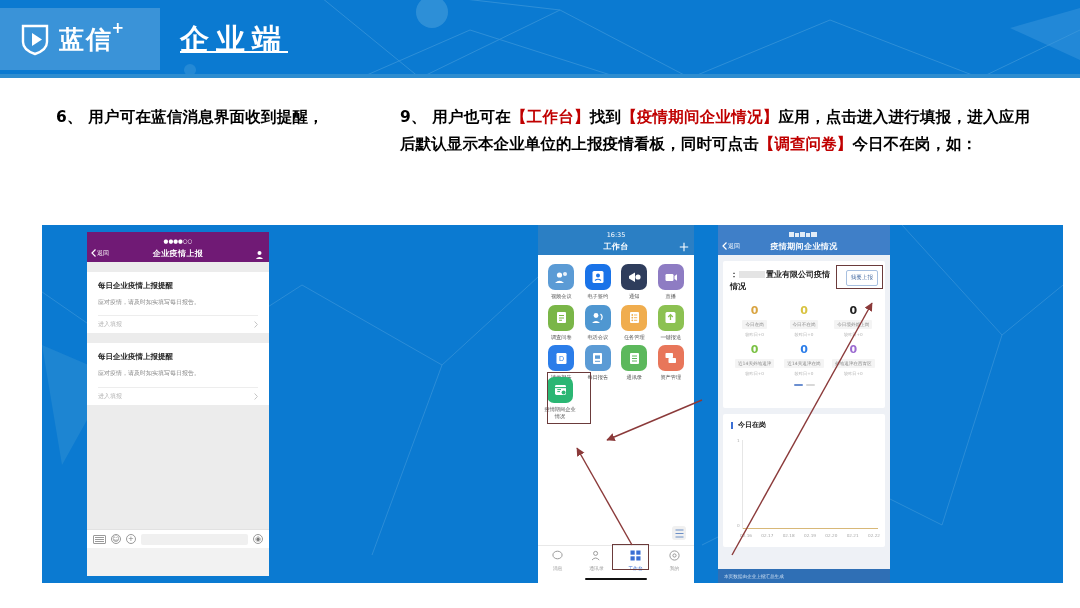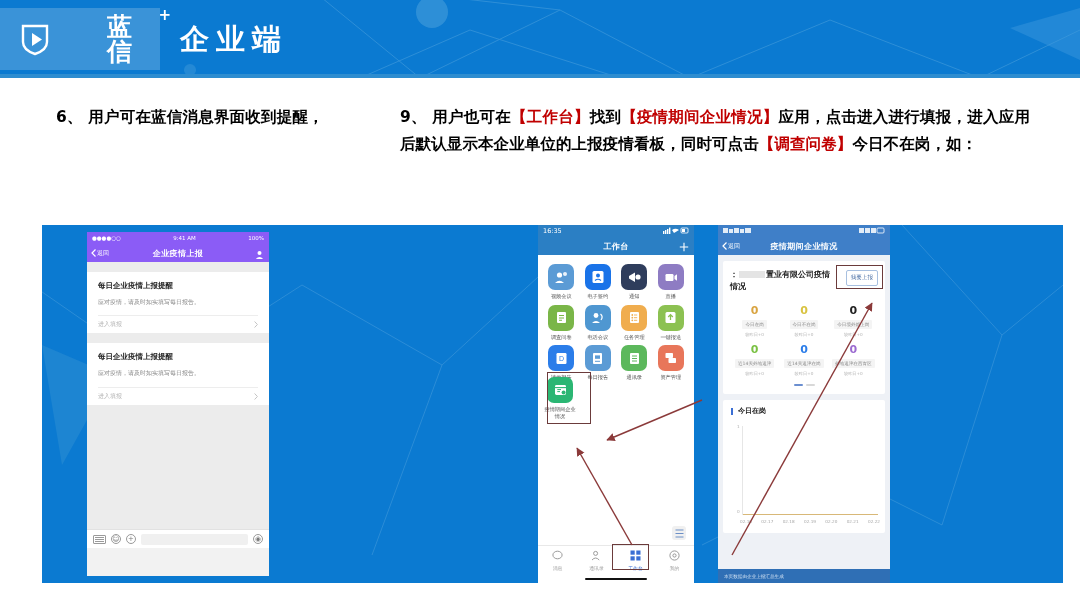--- a/index.html
+++ b/index.html
@@ -17,28 +17,28 @@
     background: #0b7ad1; overflow: hidden;
   }
   .header-net { position: absolute; left: 0; top: 0; width: 1080px; height: 78px; }
   .logo-panel {
     position: absolute; left: 0; top: 8px; width: 160px; height: 62px;
     background: #3a93d8; display: flex; align-items: center; padding-left: 20px; gap: 9px;
   }
   .logo-shield { width: 30px; height: 34px; flex: none; }
   .logo-text {
     color: #ffffff; font-size: 25px; font-weight: bold; letter-spacing: 2px;
-    position: relative; line-height: 1; margin-left: 48px;
+    position: relative; line-height: 1;
   }
   .logo-plus {
     position: absolute; top: -6px; right: -13px; font-size: 15px; font-weight: bold;
   }
   .header-title {
     position: absolute; left: 180px; top: 20px;
-    color: #ffffff; font-size: 29px; font-weight: bold; letter-spacing: 7px;
+    color: #ffffff; font-size: 29px; font-weight: bold; letter-spacing: 7px; text-decoration: underline;
   }
   .header-underline {
     position: absolute; left: 0; top: 74px; width: 1080px; height: 4px; background: #2e8dd0;
   }
 
   
   .col-left  { position: absolute; left: 56px;  top: 104px; width: 330px; }
   .col-right { position: absolute; left: 400px; top: 104px; width: 630px; }
   .tx-head {
     font-size: 15.5px; font-weight: bold; color: #000; line-height: 1.45;
@@ -58,36 +58,36 @@
   .panel {
     position: absolute; left: 42px; top: 225px; width: 1021px; height: 358px;
     background: #0b7ad1; overflow: hidden;
   }
   .panel-net { position: absolute; left: 0; top: 0; width: 1021px; height: 358px; }
 
   
   .phone { position: absolute; background: #f2f2f2; overflow: hidden; }
   .ph-status {
     height: 11px; display: flex; align-items: center; justify-content: space-between;
-    padding: 6px 5px; font-size: 5.5px; color: #fff;
+    padding: 6px 5px; font-size: 5.5px; color: #fff; flex-direction: column;
   }
   .ph-nav {
     height: 18px; display: flex; align-items: center; justify-content: center;
     position: relative; color: #fff;
   }
   .ph-nav-title { font-size: 8px; font-weight: bold; letter-spacing: .4px; }
   .ph-nav-back {
     position: absolute; left: 4px; display: flex; align-items: center; gap: 1px;
     font-size: 6px;
   }
   .ph-nav-right { position: absolute; right: 5px; }
 
   
   #phone1 { left: 45px; top: 7px; width: 182px; height: 344px; }
-  #phone1 .ph-status, #phone1 .ph-nav { background: #8b5cf6; }
+  #phone1 .ph-status, #phone1 .ph-nav { background: #701a75; }
   .p1-body { background: #ececec; height: 286px; padding-top: 10px; position: relative; }
   .p1-card { background: #fff; margin-bottom: 10px; padding: 9px 11px 0 11px; }
   .p1-card-title { font-size: 7.5px; color: #222; font-weight: bold; margin-bottom: 7px; }
   .p1-card-sub { font-size: 6px; color: #8a8a8a; margin-bottom: 9px; line-height: 1.4; }
   .p1-card-act {
     border-top: 1px solid #ededed; height: 18px; display: flex; align-items: center;
     justify-content: space-between; font-size: 6px; color: #b5b5b5;
   }
   .p1-inputbar {
     position: absolute; left: 0; bottom: 0; width: 100%; height: 19px; background: #fff;
@@ -146,21 +146,21 @@
   }
   .p2-homebar {
     position: absolute; left: 50%; transform: translateX(-50%); bottom: 3px;
     width: 62px; height: 2.5px; border-radius: 2px; background: #111;
   }
 
   
   #phone3 { left: 676px; top: 0; width: 172px; height: 358px; background: #eef1f6; }
   #phone3 .ph-status, #phone3 .ph-nav { background: #3f7fc8; }
   .p3-card {
-    background: #fff; margin: 6px 5px 0 5px; border-radius: 2px; padding: 8px 7px 8px 7px;
+    background: #fff; margin: 6px 5px 0 5px; border-radius: 2px; padding: 8px 7px 22px 7px;
     position: relative;
   }
   .p3-title { font-size: 8px; font-weight: bold; color: #222; line-height: 1.5; width: 104px; }
   .p3-title .blank {
     display: inline-block; width: 26px; height: 7px; background: #e4e4e4;
     vertical-align: middle; margin: 0 1px;
   }
   .p3-report-btn {
     position: absolute; right: 7px; top: 9px; border: 1px solid #a8c0e0; border-radius: 2px;
     padding: 3px 4px; font-size: 5.6px; color: #4a6fa5; background: #fff;

